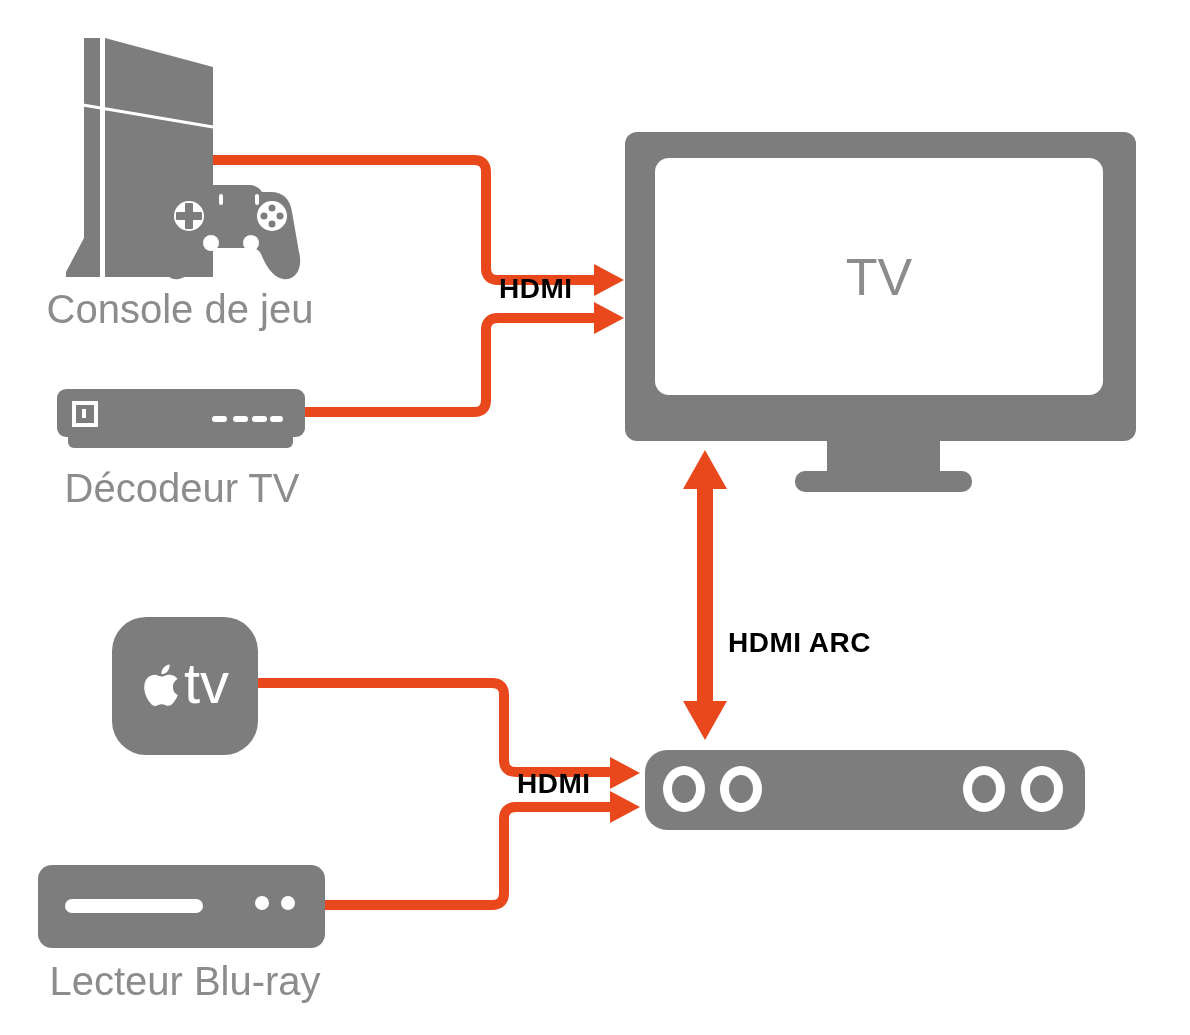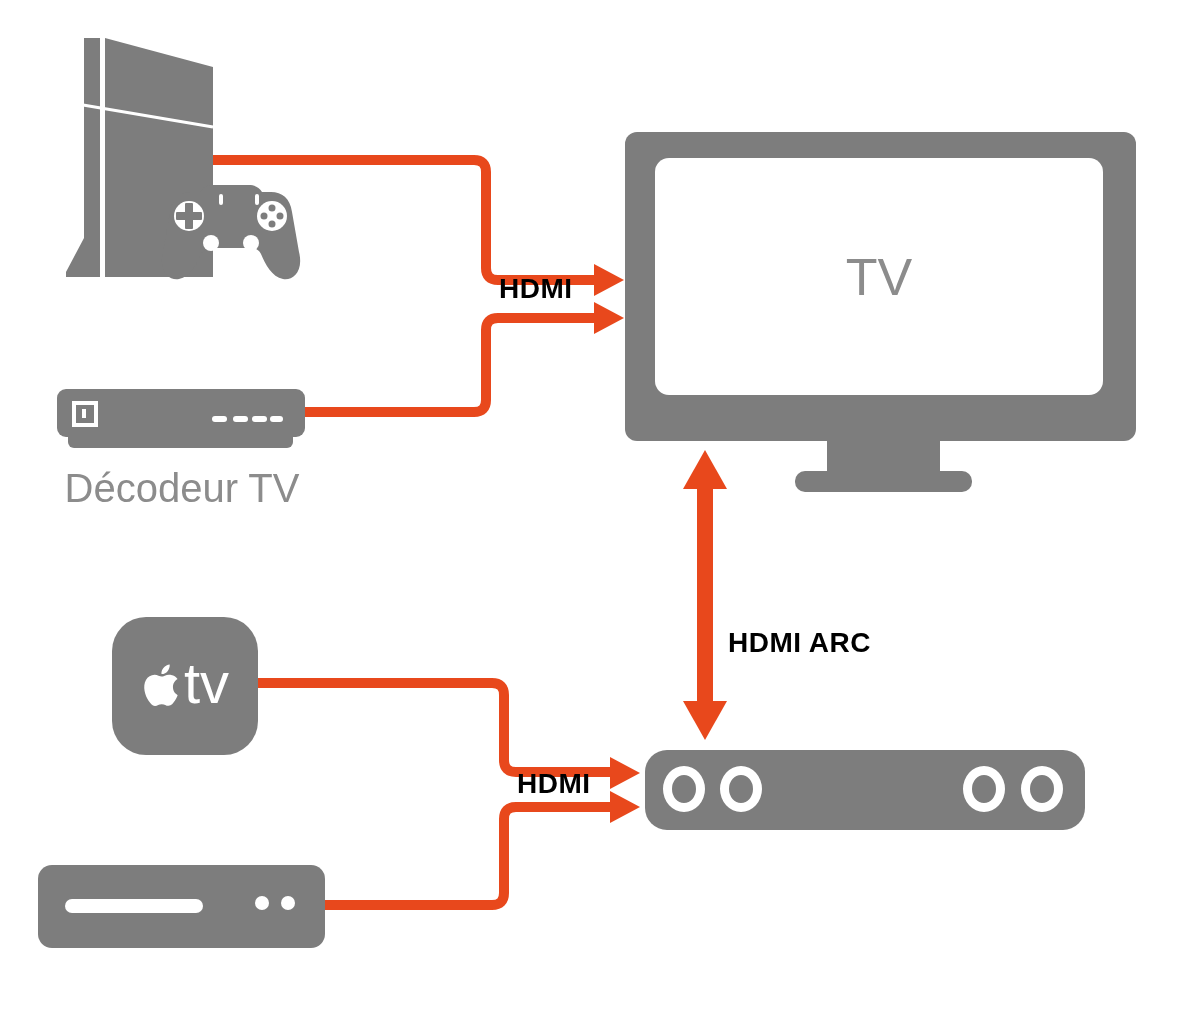--- a/index.html
+++ b/index.html
@@ -93,20 +93,21 @@
       <circle class="fill-gray" cx="272" cy="208" r="3.5"></circle>
       <circle class="fill-gray" cx="264" cy="216" r="3.5"></circle>
       <circle class="fill-gray" cx="280" cy="216" r="3.5"></circle>
       <circle class="fill-gray" cx="272" cy="224" r="3.5"></circle>
       <rect class="fill-white" x="219" y="194" width="4" height="11" rx="2"></rect>
       <rect class="fill-white" x="255" y="194" width="4" height="11" rx="2"></rect>
       <circle class="fill-white" cx="211" cy="243" r="8"></circle>
       <circle class="fill-white" cx="251" cy="243" r="8"></circle>
     </g>
   </svg>
+  <div class="device-label" style="left:180px;top:287px;">Console de jeu</div>
 
   <div class="abs stb-body">
     <div class="stb-window">
       <div class="stb-window-tick"></div>
     </div>
     <div class="stb-dash" style="left:155px;width:15px;"></div>
     <div class="stb-dash" style="left:176px;width:15px;"></div>
     <div class="stb-dash" style="left:195px;width:15px;"></div>
     <div class="stb-dash" style="left:213px;width:13px;"></div>
   </div>
@@ -118,20 +119,21 @@
       <path fill="#fff" d="M17.05,12.54c-.03-2.94,2.4-4.35,2.51-4.42c-1.37-2-3.5-2.27-4.25-2.3c-1.81-.18-3.53,1.06-4.45,1.06c-.92,0-2.33-1.04-3.83-1.01C5.06,5.9,3.32,7,2.34,8.74c-1.98,3.43-.51,8.51,1.42,11.29c.94,1.36,2.06,2.89,3.53,2.84c1.42-.06,1.96-.92,3.67-.92c1.71,0,2.2,.92,3.7,.89c1.53-.03,2.5-1.39,3.43-2.76c1.08-1.58,1.53-3.11,1.55-3.19C19.6,16.87,17.08,15.9,17.05,12.54z M14.13,3.91c.78-.95,1.31-2.26,1.16-3.57c-1.13,.05-2.49,.75-3.3,1.7c-.72,.84-1.36,2.18-1.19,3.46C12.06,5.6,13.35,4.86,14.13,3.91z"></path>
     </svg>
     <span class="atv-text">tv</span>
   </div>
 
   <div class="abs bd-body">
     <div class="bd-slot"></div>
     <div class="bd-dot" style="left:217px;"></div>
     <div class="bd-dot" style="left:243px;"></div>
   </div>
+  <div class="device-label" style="left:185px;top:959px;">Lecteur Blu-ray</div>
 
   <div class="abs tv-frame"></div>
   <div class="abs tv-screen">
     <span class="tv-screen-text">TV</span>
   </div>
   <div class="abs tv-neck"></div>
   <div class="abs tv-base"></div>
 
   <div class="abs sb-body">
     <div class="sb-ring" style="left:18px;"></div>

